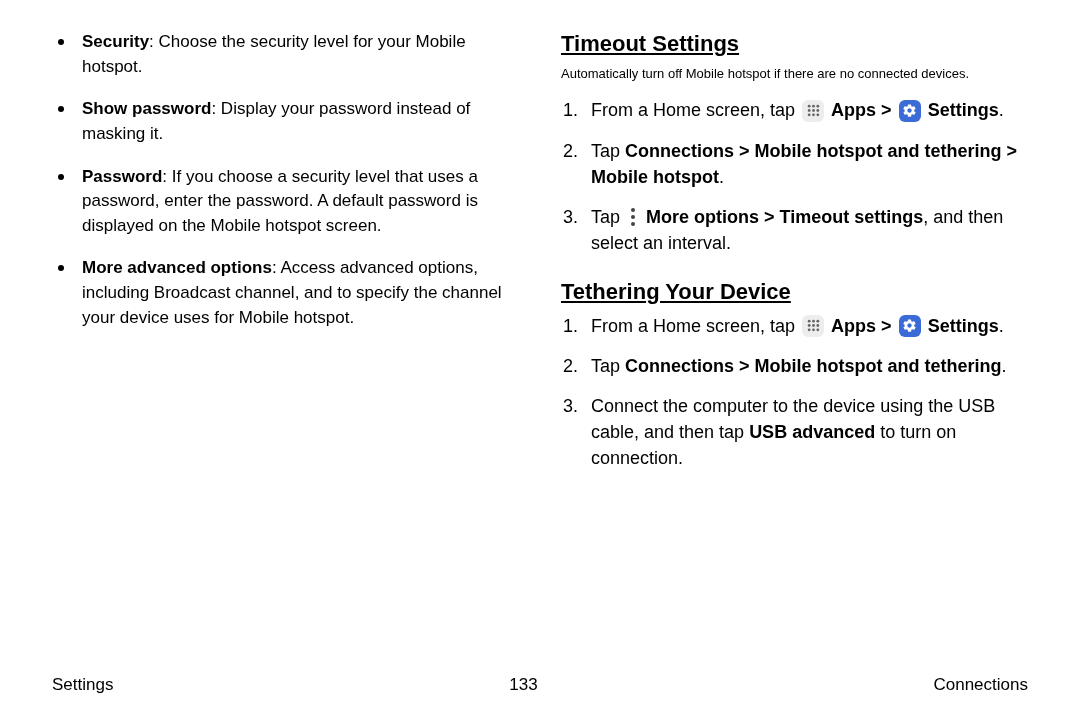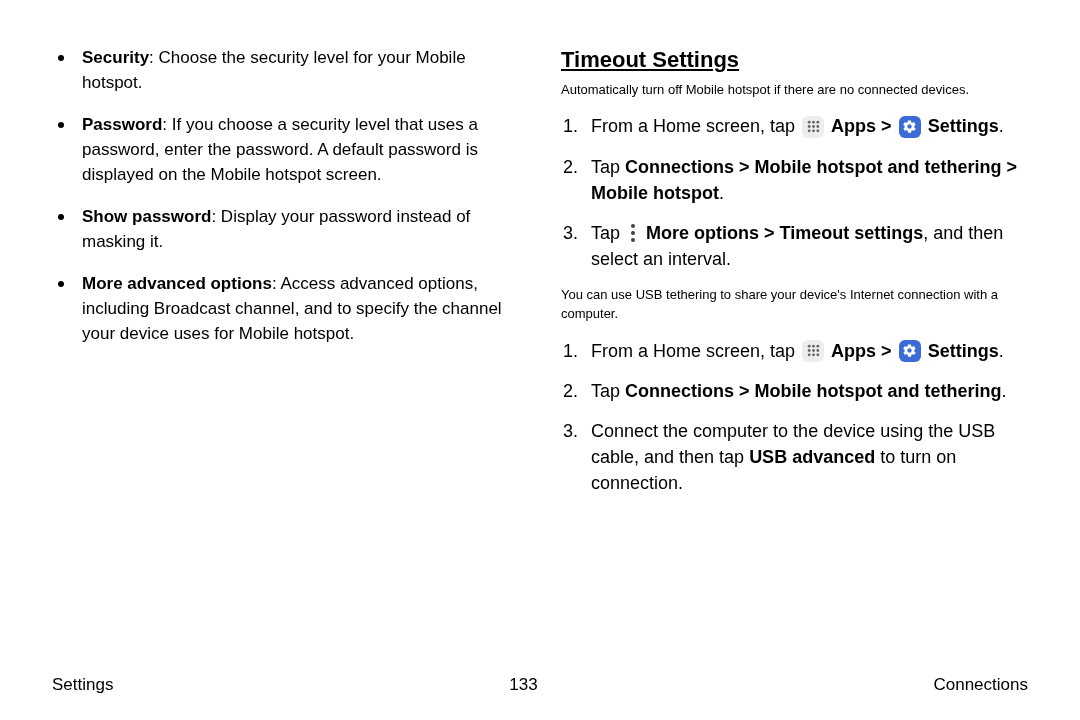--- a/index.html
+++ b/index.html
@@ -12,21 +12,20 @@
     position: relative;
     padding: 30px 52px 0 52px;
   }
   .columns {
     display: flex;
     gap: 42px;
   }
   .col {
     flex: 1;
     min-width: 0;
-    margin-top: 16px;
   }
   h2 {
     font-size: 22px;
     font-weight: 700;
     margin-bottom: 6px;
     line-height: 1.3;
     text-decoration: underline;
   }
   p.intro {
     font-size: 13px;
@@ -126,24 +125,24 @@
 <body>
 
 <div class="columns">
 
   <div class="col">
     <ul class="bullets">
       <li>
         <span class="b">Security</span><span>: Choose the security level for your Mobile hotspot.</span>
       </li>
       <li>
+        <span class="b">Show password</span><span>: Display your password instead of masking it.</span>
+      </li>
+      <li>
         <span class="b">Password</span><span>: If you choose a security level that uses a password, enter the password. A default password is displayed on the Mobile hotspot screen.</span>
-      </li>
-      <li>
-        <span class="b">Show password</span><span>: Display your password instead of masking it.</span>
       </li>
       <li>
         <span class="b">More advanced options</span><span>: Access advanced options, including Broadcast channel, and to specify the channel your device uses for Mobile hotspot.</span>
       </li>
     </ul>
   </div>
 
   <div class="col">
 
     <h2>Timeout Settings</h2>
@@ -183,21 +182,21 @@
         <span>Tap </span>
         <span class="icon more-icon">
             <span class="d1"></span>
             <span class="d2"></span>
             <span class="d3"></span>
           </span>
         <span class="b">More options &gt; Timeout settings</span><span>, and then select an interval.</span>
       </li>
     </ol>
 
-    <p class="intro">You can use USB tethering to share your device's Internet connection with a computer.</p>
+    <h2 class="section-gap">Tethering Your Device</h2>
 
     <ol class="steps">
       <li>
         <span>From a Home screen, tap </span>
         <span class="icon apps-icon">
           <svg viewBox="0 0 12 12">
               <g fill="#666">
                 <circle cx="2" cy="2" r="1.3"></circle>
                 <circle cx="6" cy="2" r="1.3"></circle>
                 <circle cx="10" cy="2" r="1.3"></circle>

